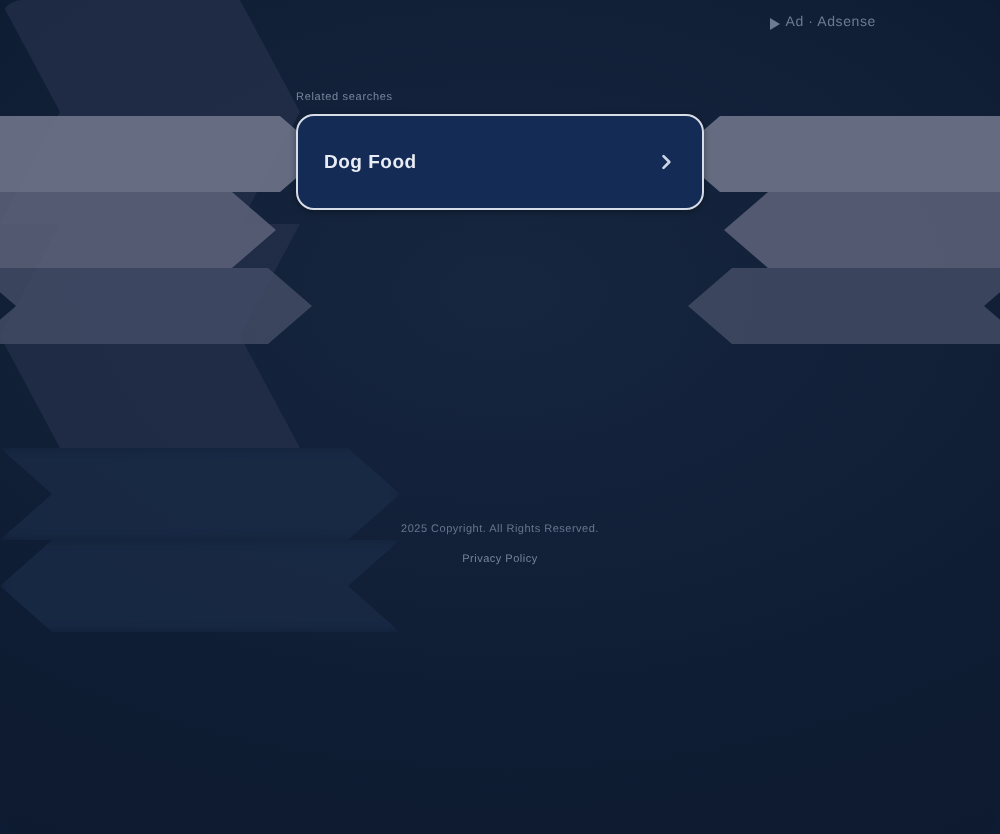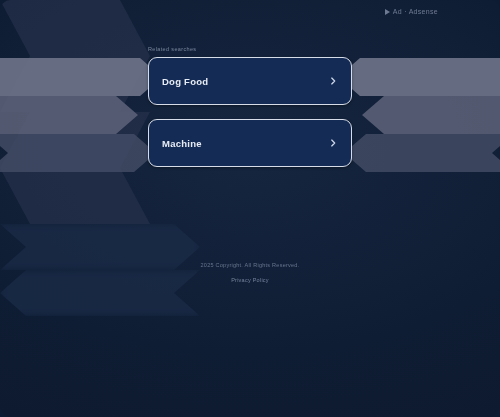--- a/index.html
+++ b/index.html
@@ -206,26 +206,20 @@
     <div class="link-list">
 
       <div class="link-card">
         <span class="link-label">Dog Food</span>
         <svg class="chevron-icon" viewBox="0 0 24 24" fill="none" stroke="currentColor" stroke-width="3.2" stroke-linecap="round" stroke-linejoin="round">
           <polyline points="9 5 16 12 9 19"></polyline>
         </svg>
       </div>
 
 
-      <div class="link-card">
-        <span class="link-label">Machine</span>
-        <svg class="chevron-icon" viewBox="0 0 24 24" fill="none" stroke="currentColor" stroke-width="3.2" stroke-linecap="round" stroke-linejoin="round">
-          <polyline points="9 5 16 12 9 19"></polyline>
-        </svg>
-      </div>
 
     </div>
   </div>
 
   <div class="footer">
     <p class="footer-copy">2025 Copyright. All Rights Reserved.</p>
     <a class="footer-link" href="#">Privacy Policy</a>
   </div>
 
 </div>

